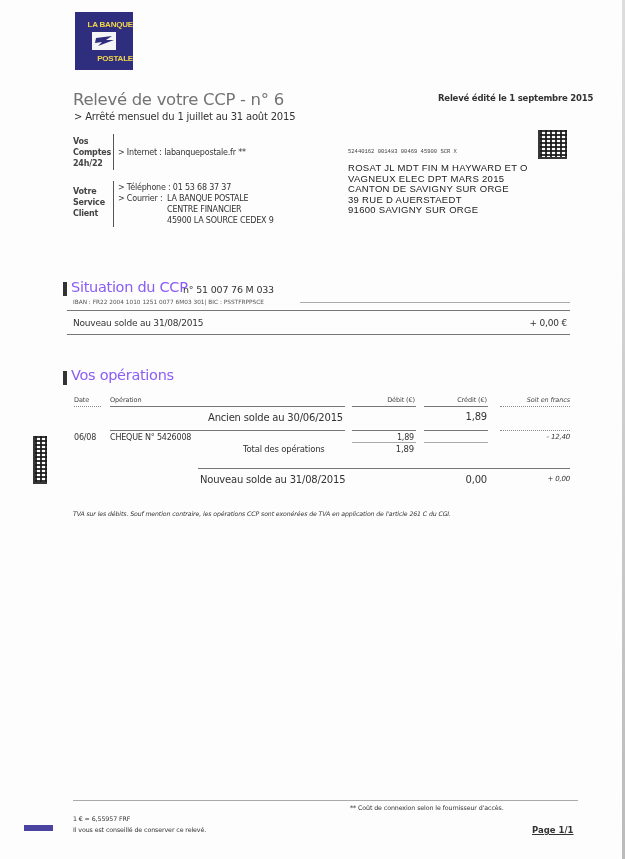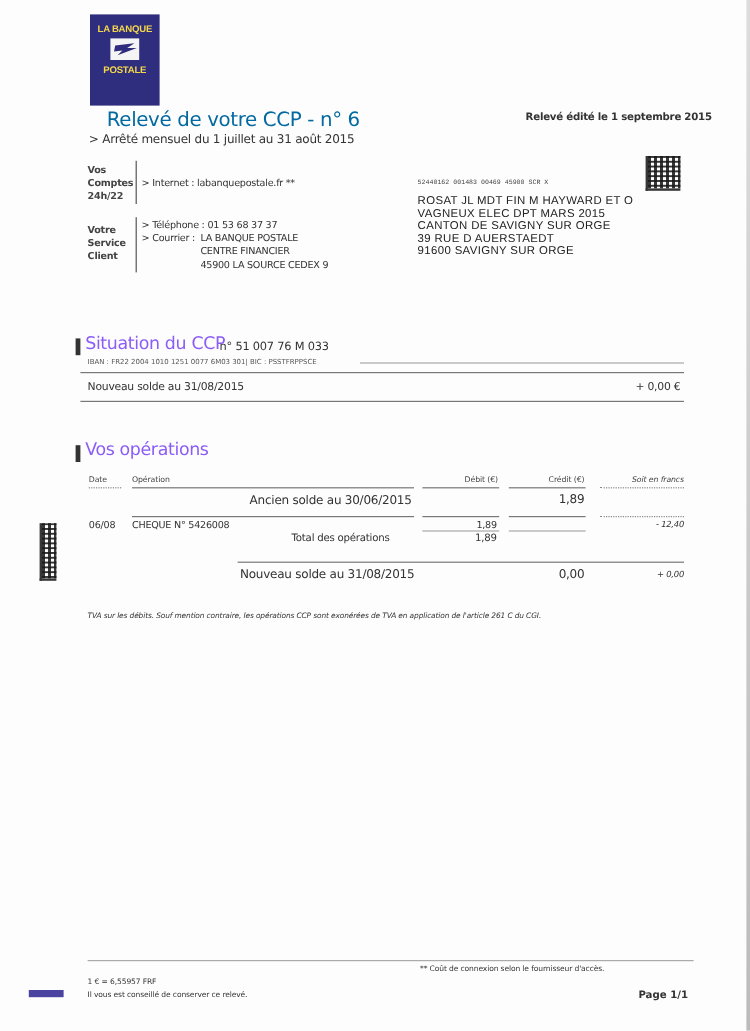--- a/index.html
+++ b/index.html
@@ -3,32 +3,32 @@
   <meta charset="utf-8">
   <style>
     html, body { margin: 0; padding: 0; }
     body {
       width: 625px; height: 859px; position: relative; overflow: hidden;
       background: #fdfdfd; color: #2a2a2a;
       font-family: "DejaVu Sans", sans-serif;
     }
     .abs { position: absolute; }
     .logo {
-      left: 75px; top: 12px; width: 58px; height: 76px;
+      left: 75px; top: 12px; width: 58px; height: 58px;
       background: #2f2d7e; color: #f2d64b;
       font-family: "Liberation Sans", sans-serif; font-weight: bold;
-      font-size: 8px; text-align: center; box-sizing: border-box;
+      font-size: 8px; text-align: right; box-sizing: border-box;
     }
     .logo .l1 { position: absolute; top: 8px; left: 0; right: 0; letter-spacing: -0.2px; }
     .logo .l2 { position: absolute; top: 42px; left: 0; right: 0; letter-spacing: -0.2px; }
     .logo .bird {
       position: absolute; left: 17px; top: 20px; width: 24px; height: 18px;
       background: #f5f5f5;
     }
-    .title { left: 73px; top: 90px; font-size: 16.5px; color: #0369a1; letter-spacing: -0.3px; margin-left: 16px; }
+    .title { left: 73px; top: 90px; font-size: 16.5px; color: #737373; letter-spacing: -0.3px; }
     .subtitle { left: 74px; top: 111px; font-size: 10px; color: #333; letter-spacing: -0.2px; }
     .edited { left: 438px; top: 93px; font-size: 8.5px; font-weight: bold; color: #333; letter-spacing: -0.2px; text-align: right; }
 
     .side-label { font-size: 8px; font-weight: bold; color: #444; line-height: 11px; letter-spacing: -0.2px; }
     .vbar { width: 1px; background: #555; }
     .info { font-size: 8px; color: #333; line-height: 11px; letter-spacing: -0.2px; }
 
     .addr-code { left: 348px; top: 148px; font-family: "Liberation Mono", monospace; font-size: 5.5px; color: #444; }
     .addr { left: 348px; top: 163px; font-family: "Liberation Sans", sans-serif; font-size: 9.5px; line-height: 10.5px; color: #222; letter-spacing: 0.3px; }
     .qr {
@@ -51,21 +51,21 @@
     .hline.light { background: #aaa; }
     .dotline { height: 0; border-top: 1px dotted #888; }
 
     .bold9 { font-size: 9px; font-weight: normal; color: #333; letter-spacing: -0.2px; }
     .txt8 { font-size: 8px; color: #333; letter-spacing: -0.2px; }
     .col-h { font-size: 6.5px; color: #444; letter-spacing: -0.1px; }
     .ital { font-style: italic; }
     .right { text-align: right; }
     .footnote { font-size: 6.2px; font-style: italic; color: #333; letter-spacing: -0.1px; }
     .foot { font-size: 6.3px; color: #333; letter-spacing: -0.1px; }
-    .page { font-size: 8.5px; font-weight: bold; color: #333; }
+    .page { font-size: 8.5px; font-weight: bold; color: #333; text-decoration: underline; }
     .purple-mark { left: 24px; top: 825px; width: 29px; height: 6px; background: #4a44a0; }
     .right-edge { right: 0; top: 0; width: 3px; height: 859px; background: linear-gradient(#ddd, #bbb); }
   </style>
 </head>
 <body>
 
 <div class="abs logo">
   <div class="l1">LA BANQUE</div>
   <div class="bird">
     <svg width="24" height="18" viewBox="0 0 24 18">

